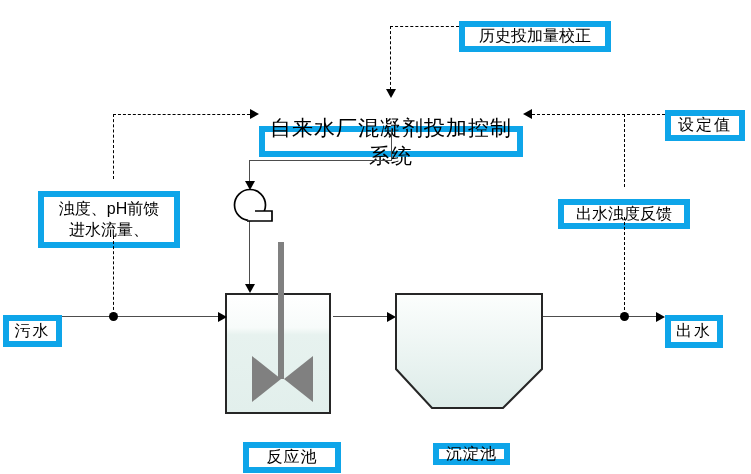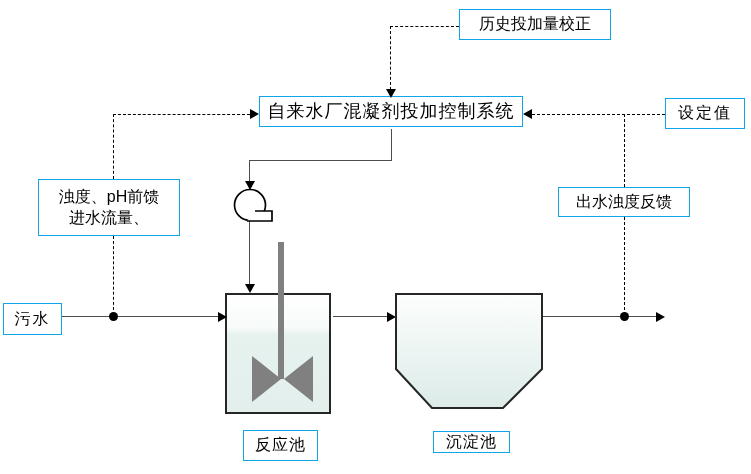--- a/index.html
+++ b/index.html
@@ -1,23 +1,23 @@
 <!DOCTYPE html>
 <html><head>
 <meta charset="utf-8">
 <style>
   html,body{margin:0;padding:0;background:#fff;}
   #canvas{
     position:relative;width:751px;height:474px;background:#ffffff;overflow:hidden;
     font-family:"Liberation Sans","DejaVu Sans",sans-serif;color:#000;
   }
   .node{
-    position:absolute;background:#fff;border:1px solid #0ea5e9;
+    position:absolute;background:#fff;border:6px solid #0ea5e9;
     display:flex;align-items:center;justify-content:center;
-    font-size:16px;line-height:1.3;text-align:center;box-sizing:border-box;
+    font-size:16px;line-height:1.3;text-align:center;box-sizing:border-box;margin-top:12px;
   }
   .hline{position:absolute;height:0;border-top:1.5px solid #4d4d4d;}
   .vline{position:absolute;width:0;border-left:1.5px solid #4d4d4d;}
   .hdash{position:absolute;height:0;border-top:1.5px dashed #000;}
   .vdash{position:absolute;width:0;border-left:1.5px dashed #000;}
   .arrow-right{position:absolute;width:0;height:0;
     border-left:9px solid #000;border-top:5px solid transparent;border-bottom:5px solid transparent;}
   .arrow-left{position:absolute;width:0;height:0;
     border-right:9px solid #000;border-top:5px solid transparent;border-bottom:5px solid transparent;}
   .arrow-down{position:absolute;width:0;height:0;
@@ -32,43 +32,46 @@
 </style>
 </head>
 <body>
 
 <div id="canvas">
 
   <div class="node" style="left:459px;top:9px;width:152px;height:31px;">
     <span>历史投加量校正</span>
   </div>
 
-  <div class="node" style="left:259px;top:96px;width:264px;height:31px;font-size:18px;letter-spacing:1px;">
+  <div class="node" style="left:259px;top:114px;width:264px;height:31px;font-size:21px;letter-spacing:1px;">
     <span>自来水厂混凝剂投加控制系统</span>
   </div>
 
   <div class="node" style="left:665px;top:98px;width:80px;height:31px;letter-spacing:2px;align-items:center;">
     <span>设定值</span>
   </div>
 
   <div class="node" style="left:38px;top:179px;width:142px;height:57px;flex-direction:column;">
     <span>浊度、pH前馈</span>
     <span>进水流量、</span>
   </div>
 
   <div class="node" style="left:558px;top:187px;width:132px;height:30px;">
     <span>出水浊度反馈</span>
   </div>
 
   <div class="node" style="left:3px;top:303px;width:59px;height:32px;letter-spacing:2px;align-items:center;">
     <span>污水</span>
   </div>
 
+  <div class="node" style="left:665px;top:303px;width:58px;height:33px;letter-spacing:2px;">
+    <span>出水</span>
+  </div>
 
-  <div class="node" style="left:243px;top:430px;width:75px;height:31px;letter-spacing:1px;">
+  <div class="node" style="left:243px;top:430px;width:98px;height:31px;letter-spacing:1px;">
     <span>反应池</span>
   </div>
 
   <div class="node" style="left:433px;top:431px;width:77px;height:22px;letter-spacing:1px;">
     <span>沉淀池</span>
   </div>
 
   <div id="reaction-tank"></div>
 
   <div class="hline" style="left:62px;top:316px;width:157px;"></div>

